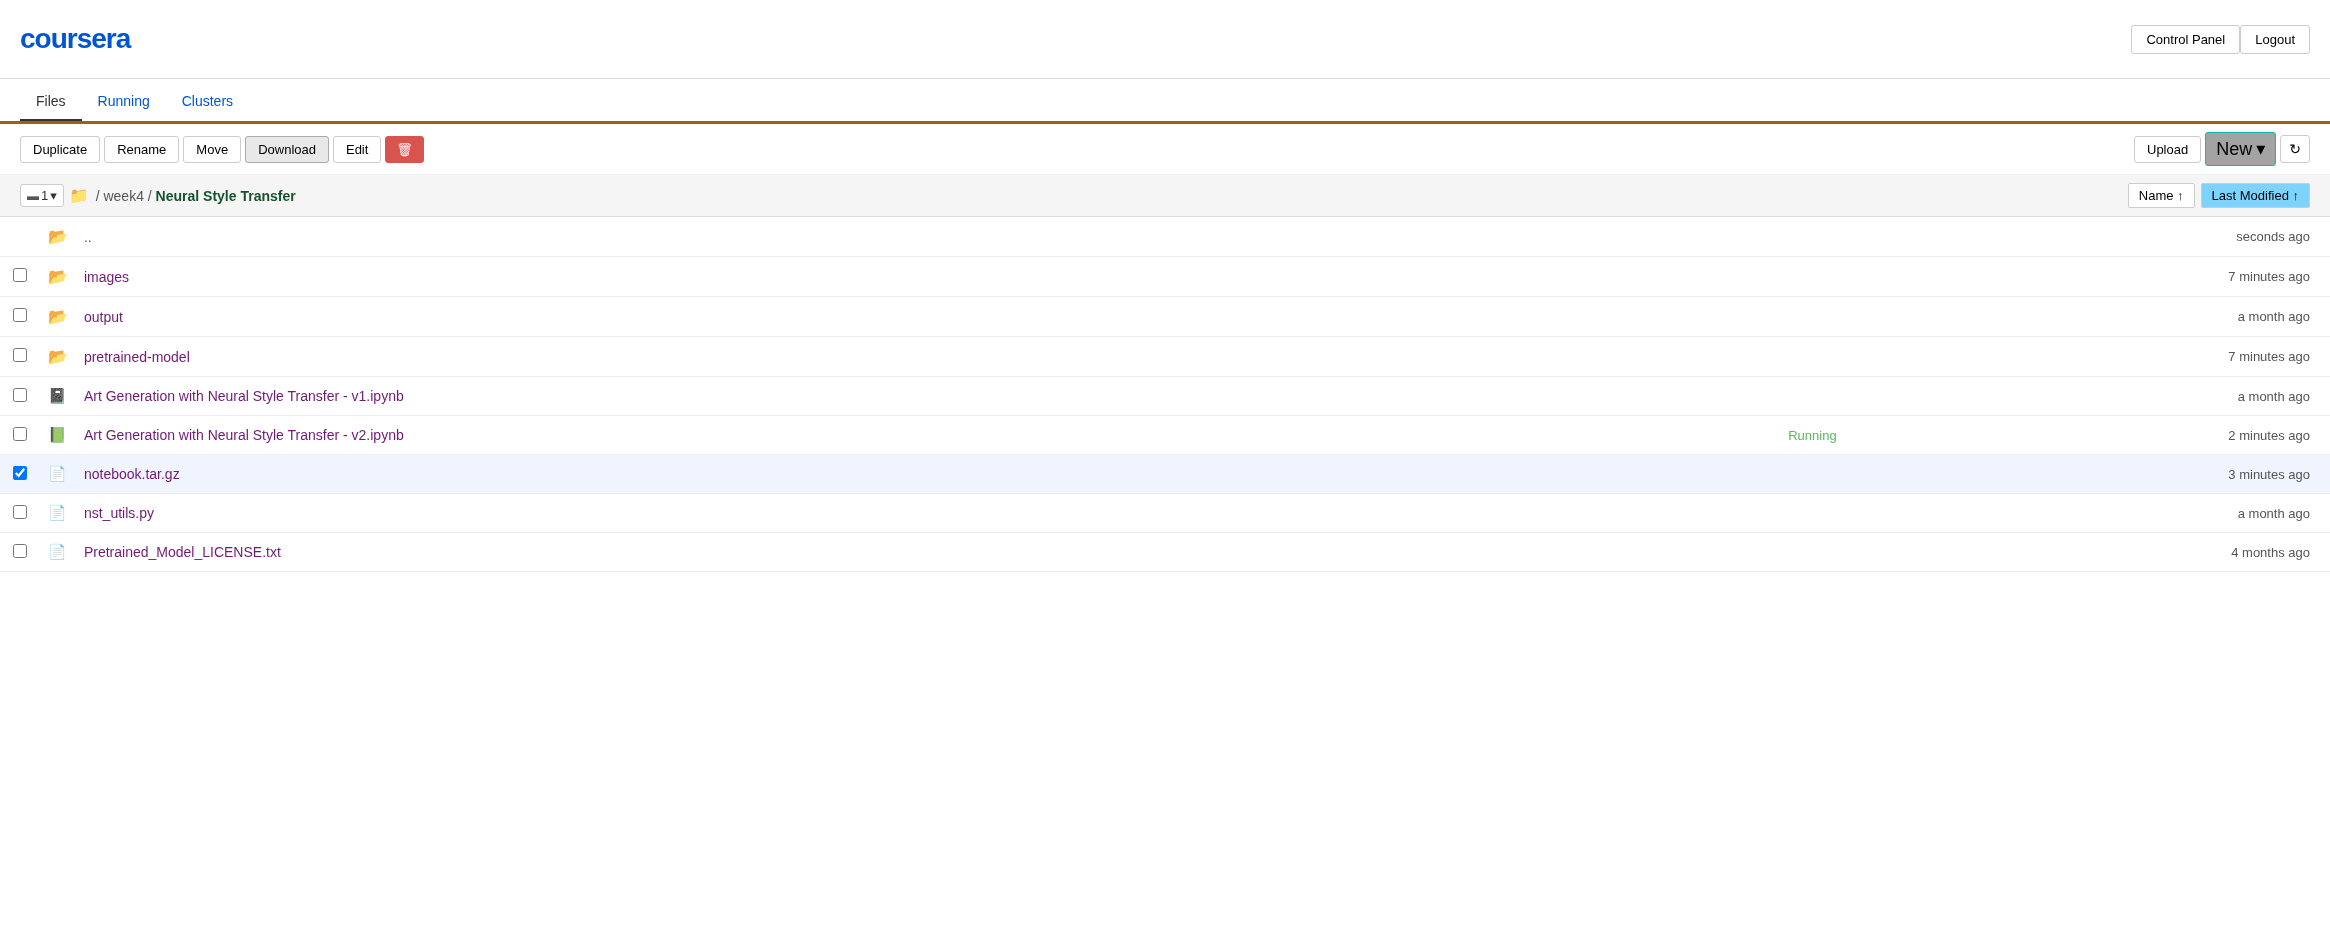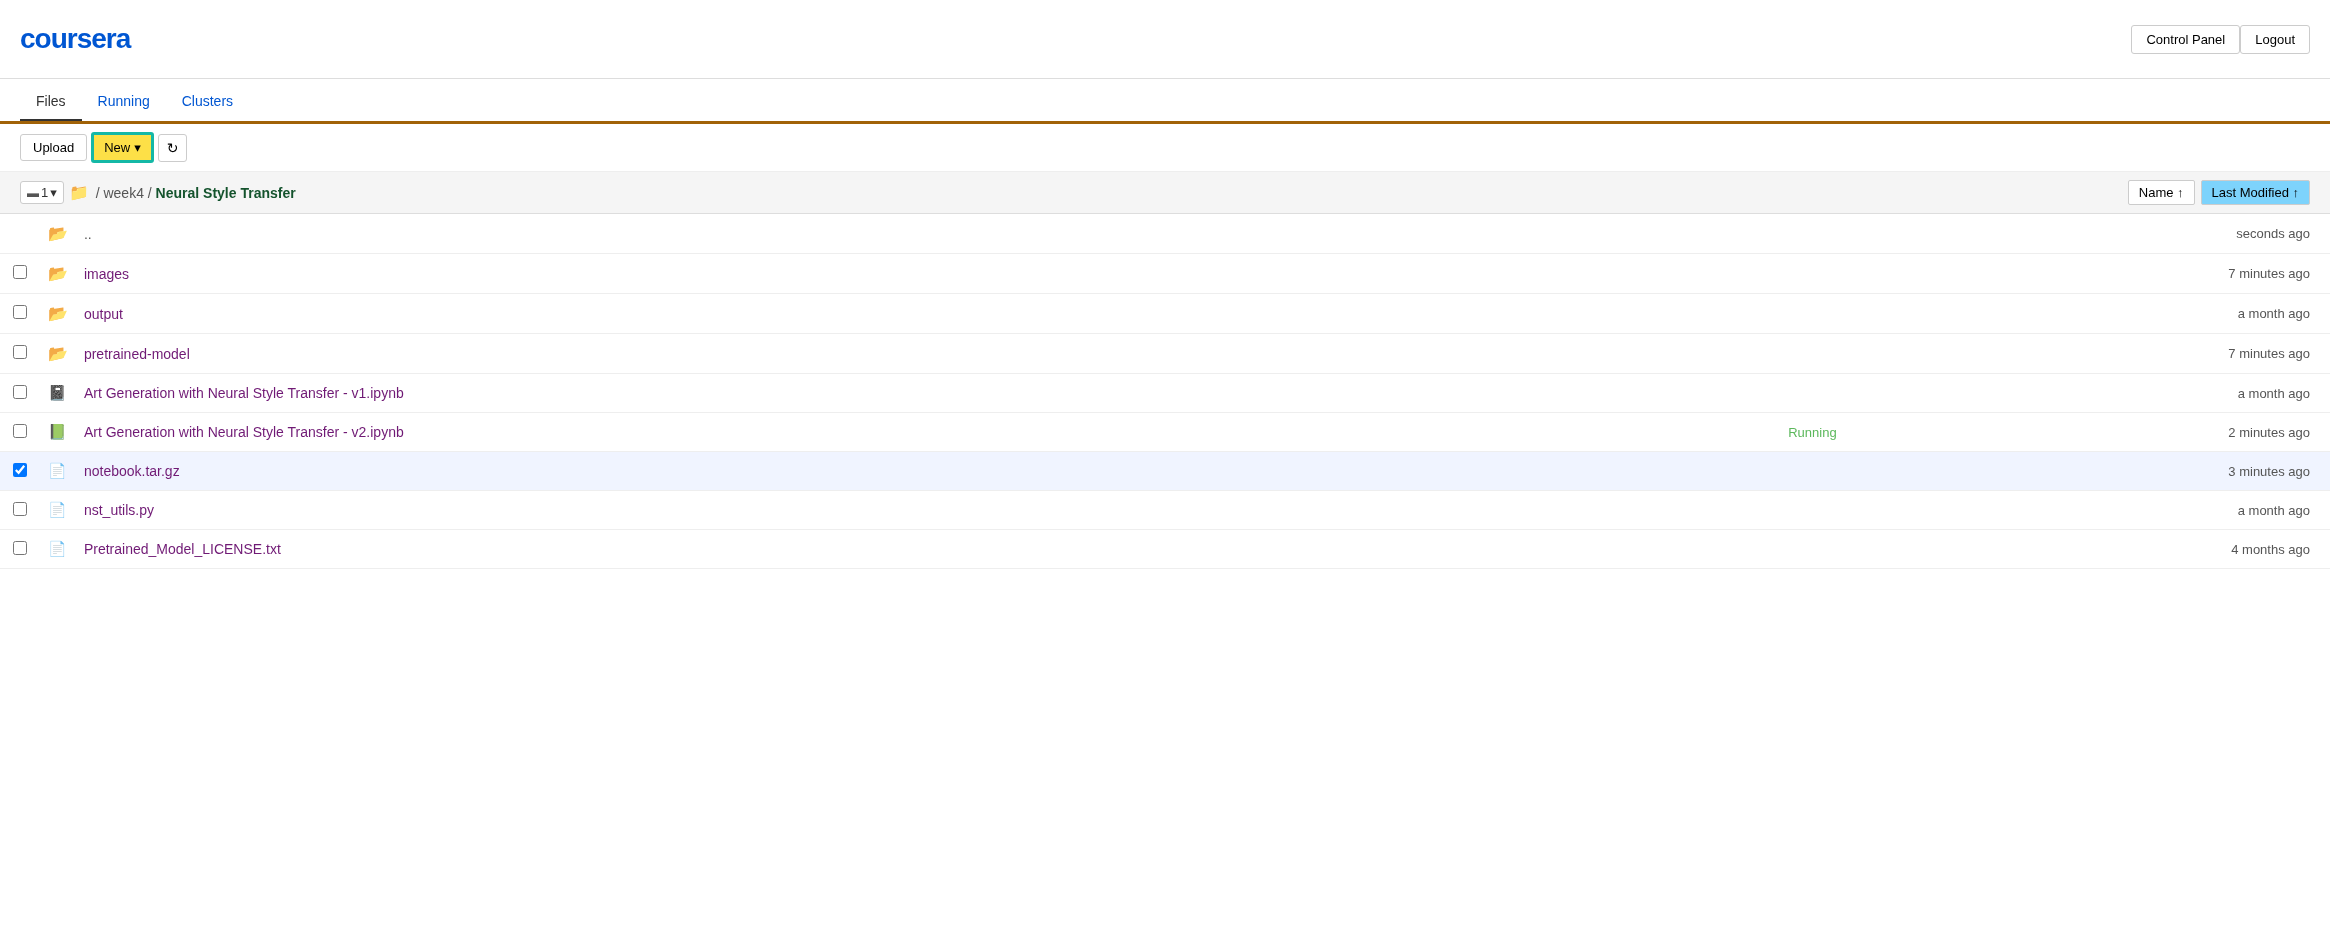--- a/index.html
+++ b/index.html
@@ -17,21 +17,21 @@
     .tab.active { border-bottom: 2px solid #333; color: #333; font-weight: normal; }
     .tab.blue { color: #0056D2; }
 
     
     .toolbar { display: flex; align-items: center; justify-content: space-between; padding: 8px 20px; border-bottom: 1px solid #eee; }
     .toolbar-left { display: flex; gap: 4px; }
     .toolbar-right { display: flex; gap: 4px; align-items: center; }
     .tool-btn { padding: 5px 12px; border: 1px solid #ccc; background: #fff; cursor: pointer; font-size: 13px; border-radius: 3px; }
     .tool-btn.active { background: #e8e8e8; border-color: #aaa; }
     .tool-btn.danger { background: #d9534f; border-color: #d9534f; color: #fff; padding: 5px 10px; }
-    .new-btn { padding: 5px 10px; border: 3px solid #14b8a6; background: #fde047; cursor: pointer; font-size: 13px; border-radius: 3px; display: flex; align-items: center; gap: 4px; }
+    .new-btn { padding: 5px 10px; border: 1px solid #14b8a6; background: #a3a3a3; cursor: pointer; font-size: 18px; border-radius: 3px; display: flex; align-items: center; gap: 4px; }
     .refresh-btn { padding: 5px 8px; border: 1px solid #ccc; background: #fff; cursor: pointer; font-size: 14px; border-radius: 3px; }
 
     
     .breadcrumb-bar { display: flex; align-items: center; justify-content: space-between; padding: 8px 20px; background: #f5f5f5; border-bottom: 1px solid #ddd; }
     .breadcrumb-left { display: flex; align-items: center; gap: 6px; }
     .breadcrumb-right { display: flex; gap: 6px; }
     .select-control { display: flex; align-items: center; gap: 2px; border: 1px solid #ccc; background: #fff; border-radius: 3px; padding: 3px 6px; font-size: 13px; cursor: pointer; }
     .select-control .minus { font-size: 12px; color: #555; }
     .folder-icon-blue { color: #0056D2; font-size: 16px; }
     .breadcrumb-path { font-size: 14px; color: #555; }
@@ -72,20 +72,30 @@
   </div>
 </div>
 
 <div class="tabs">
   <div class="tab active">Files</div>
   <div class="tab blue">Running</div>
   <div class="tab blue">Clusters</div>
 </div>
 
 <div class="toolbar">
+  <div class="toolbar-left">
+    <button class="tool-btn">Duplicate</button>
+    <button class="tool-btn">Rename</button>
+    <button class="tool-btn">Move</button>
+    <button class="tool-btn active">Download</button>
+    <button class="tool-btn">Edit</button>
+    <button class="tool-btn danger">
+      <span>🗑</span>
+    </button>
+  </div>
   <div class="toolbar-right">
     <button class="tool-btn">Upload</button>
     <button class="new-btn">
       <span>New</span>
       <span>▾</span>
     </button>
     <button class="refresh-btn">↻</button>
   </div>
 </div>
 

